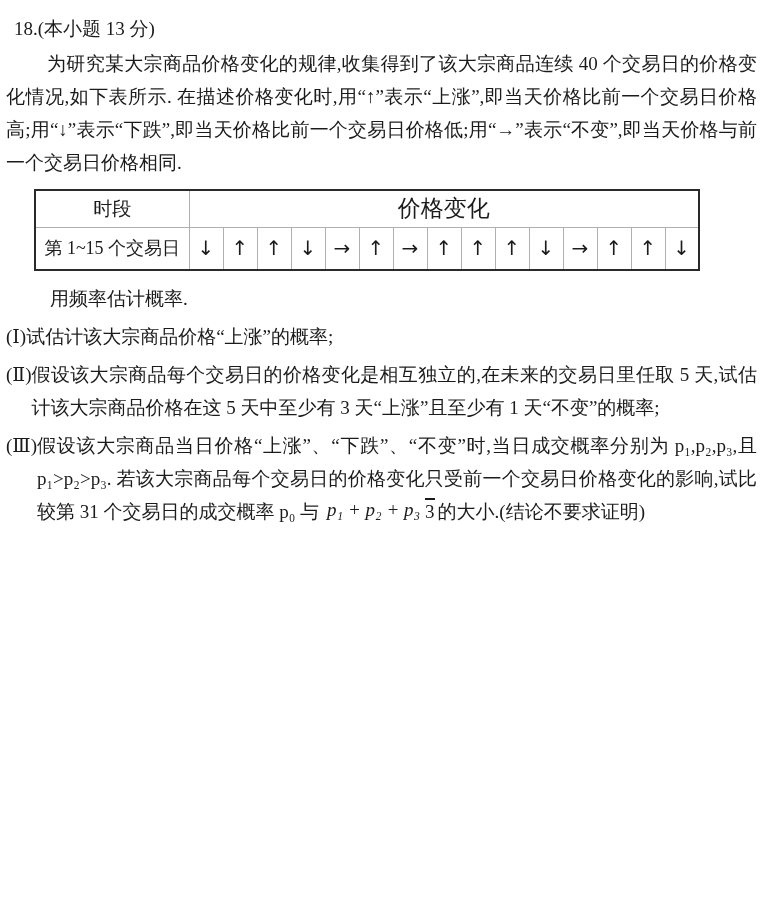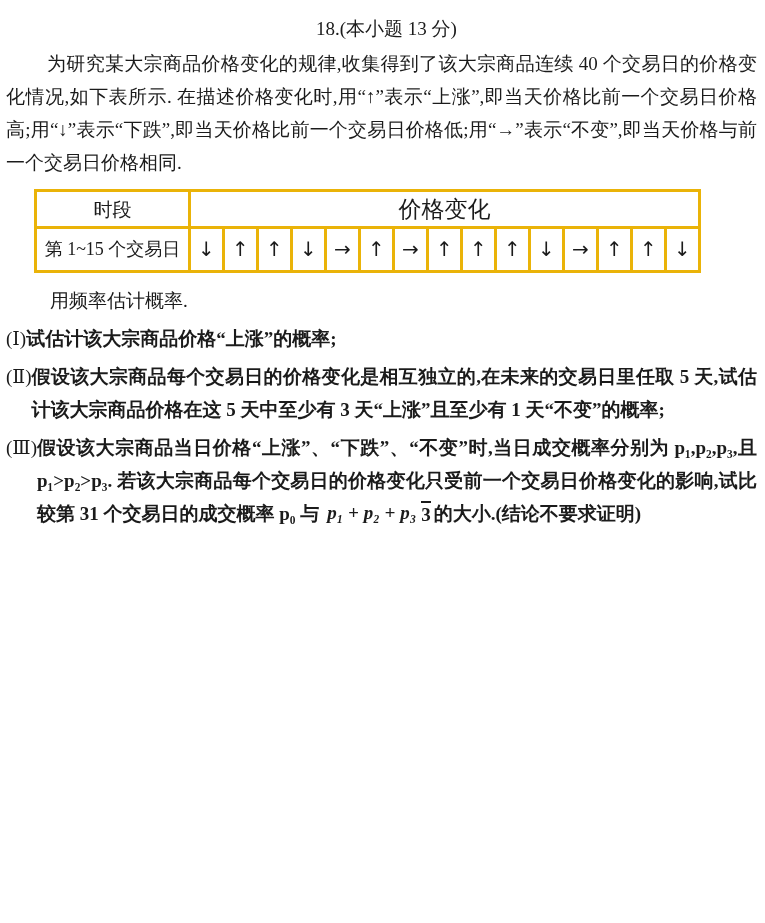--- a/index.html
+++ b/index.html
@@ -9,46 +9,46 @@
     width:765px; height:923px;
     margin:0 auto;
     background:#ffffff;
     color:#1b1b1b;
     font-family:"Liberation Serif","DejaVu Serif",serif;
     font-size:19px;
     line-height:33px;
     padding:12px 6px 0 6px;
     overflow:hidden;
   }
-  .problem-header { padding-left:8px;text-align:center; }
+  .problem-header { padding-left:8px; }
   .intro {
     margin-top:2px;
     text-indent:41px;
     text-align:justify;
     padding-right:2px;
   }
   table.price-table {
     border-collapse:collapse;
     margin:10px 0 0 28px;
     border:2px solid #2a2a2a;
   }
   table.price-table th, table.price-table td {
-    border:3px solid #eab308;
+    border:1px solid #eab308;
     font-weight:normal;
     text-align:center;
     vertical-align:middle;
   }
   th.col-period { width:154px; height:37px; font-size:19px; }
   th.col-change { height:37px; font-size:23px; }
   td.row-label { width:154px; height:34px; font-size:18px; white-space:nowrap; padding:4px 4px; }
   td.arrow-cell { width:34px; height:34px; font-size:20px; font-family:"DejaVu Sans","Liberation Sans",sans-serif; }
   .instruction { margin-top:11px; padding-left:44px; }
   .part { display:flex; margin-top:5px; align-items:flex-start; }
   .part-marker { flex:none; white-space:nowrap; }
-  .part-text { flex:1; text-align:justify; padding-right:2px;font-weight:bold; }
+  .part-text { flex:1; text-align:justify; padding-right:2px; }
   .fraction {
     display:inline-flex;
     flex-direction:row;
     align-items:center;
     vertical-align:middle;
     margin:0 3px;
     line-height:1.2;
     transform:translateY(-2px);
   }
   .fraction .num { padding:0 5px 1px 5px; font-style:italic; }

